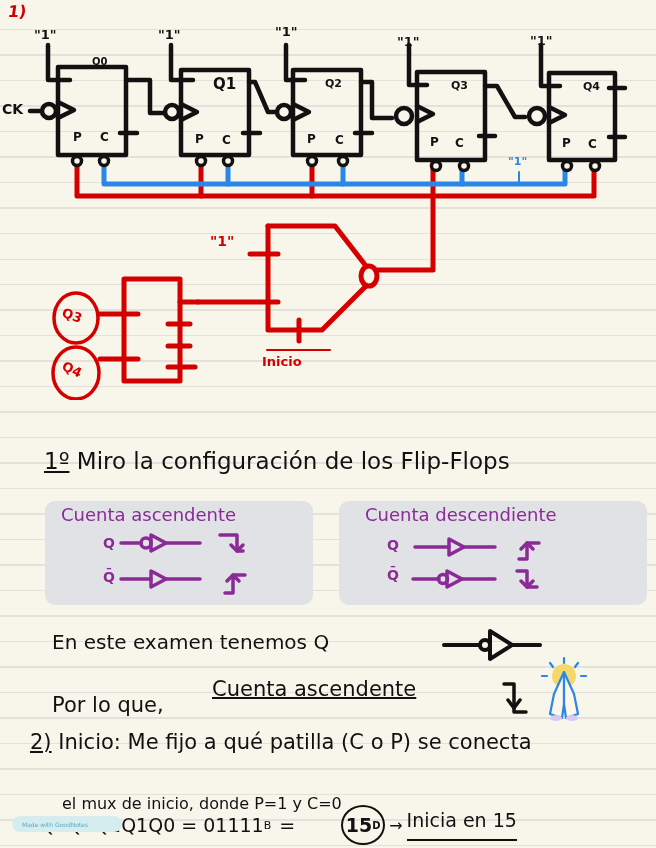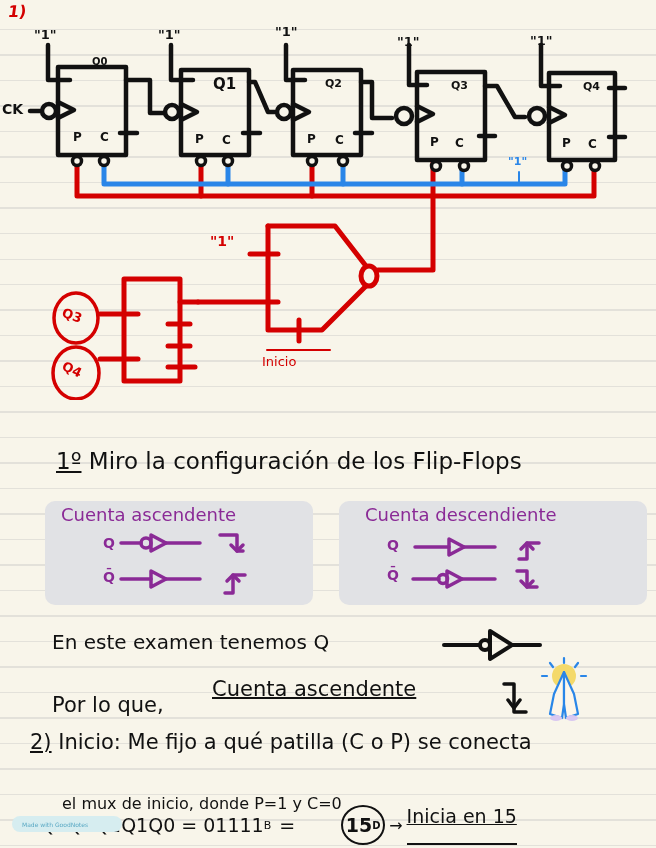--- a/index.html
+++ b/index.html
@@ -136,25 +136,25 @@
 <div class="abs hand" style="left:222px;top:133px;font-size:12px;font-weight:bold;">C</div>
 <div class="abs hand" style="left:307px;top:132px;font-size:12px;font-weight:bold;">P</div>
 <div class="abs hand" style="left:335px;top:133px;font-size:12px;font-weight:bold;">C</div>
 <div class="abs hand" style="left:430px;top:135px;font-size:12px;font-weight:bold;">P</div>
 <div class="abs hand" style="left:455px;top:136px;font-size:12px;font-weight:bold;">C</div>
 <div class="abs hand" style="left:562px;top:136px;font-size:12px;font-weight:bold;">P</div>
 <div class="abs hand" style="left:588px;top:137px;font-size:12px;font-weight:bold;">C</div>
 
 <div class="abs hand" style="left:508px;top:155px;font-size:11px;font-weight:bold;color:#2a86e8;">"1"</div>
 <div class="abs hand" style="left:210px;top:233px;font-size:14px;font-weight:bold;color:#d40000;">"1"</div>
-<div class="abs hand" style="left:262px;top:354px;font-size:13px;color:#d40000;font-weight:normal;">Inicio</div>
+<div class="abs hand" style="left:262px;top:354px;font-size:13px;color:#d40000;font-weight:bold;">Inicio</div>
 <div class="abs hand" style="left:62px;top:308px;font-size:13px;color:#d40000;font-weight:bold;transform:rotate(20deg);">Q3</div>
 <div class="abs hand" style="left:62px;top:362px;font-size:13px;color:#d40000;font-weight:bold;transform:rotate(25deg);">Q4</div>
 
-<div class="abs hand" style="left:44px;top:448px;font-size:23px;margin-left:12px;">
+<div class="abs hand" style="left:44px;top:448px;font-size:23px;">
   <span style="text-decoration:underline;">1º</span>
   <span>Miro la configuración de los Flip-Flops</span>
 </div>
 
 <div class="box" style="left:45px;top:501px;width:268px;height:104px;">
   <div class="abs hand purple" style="left:16px;top:3px;font-size:18px;">Cuenta ascendente</div>
   <div class="abs hand purple" style="left:58px;top:34px;font-size:14px;font-weight:bold;">Q</div>
   <div class="abs hand purple" style="left:58px;top:68px;font-size:14px;font-weight:bold;">Q̄</div>
   <svg class="layer" width="268" height="104">
     <g stroke="#8a2a96" stroke-width="3.5" fill="none" stroke-linecap="round" stroke-linejoin="round">
@@ -237,16 +237,16 @@
 
 <div class="abs hand" style="left:40px;top:805px;font-size:19px;display:flex;align-items:center;">
   <span>Q4Q3Q2Q1Q0 = 01111</span>
   <sub style="font-size:11px;margin-right:4px;">B</sub>
   <span style="margin:0 4px;">=</span>
   <span style="display:inline-flex;align-items:center;justify-content:center;width:40px;height:36px;border:2.5px solid #111;border-radius:50%;font-weight:bold;margin-left:42px;">
     <span>15</span>
       <sub style="font-size:10px;">D</sub>
   </span>
   <span style="margin:0 4px;font-size:16px;">→</span>
-  <span style="border-bottom:2.5px solid #111;padding-bottom:16px;text-decoration:underline;">Inicia en 15</span>
+  <span style="border-bottom:2.5px solid #111;padding-bottom:8px;">Inicia en 15</span>
 </div>
 
 <div class="badge">Made with GoodNotes</div>
 
 </body></html>

